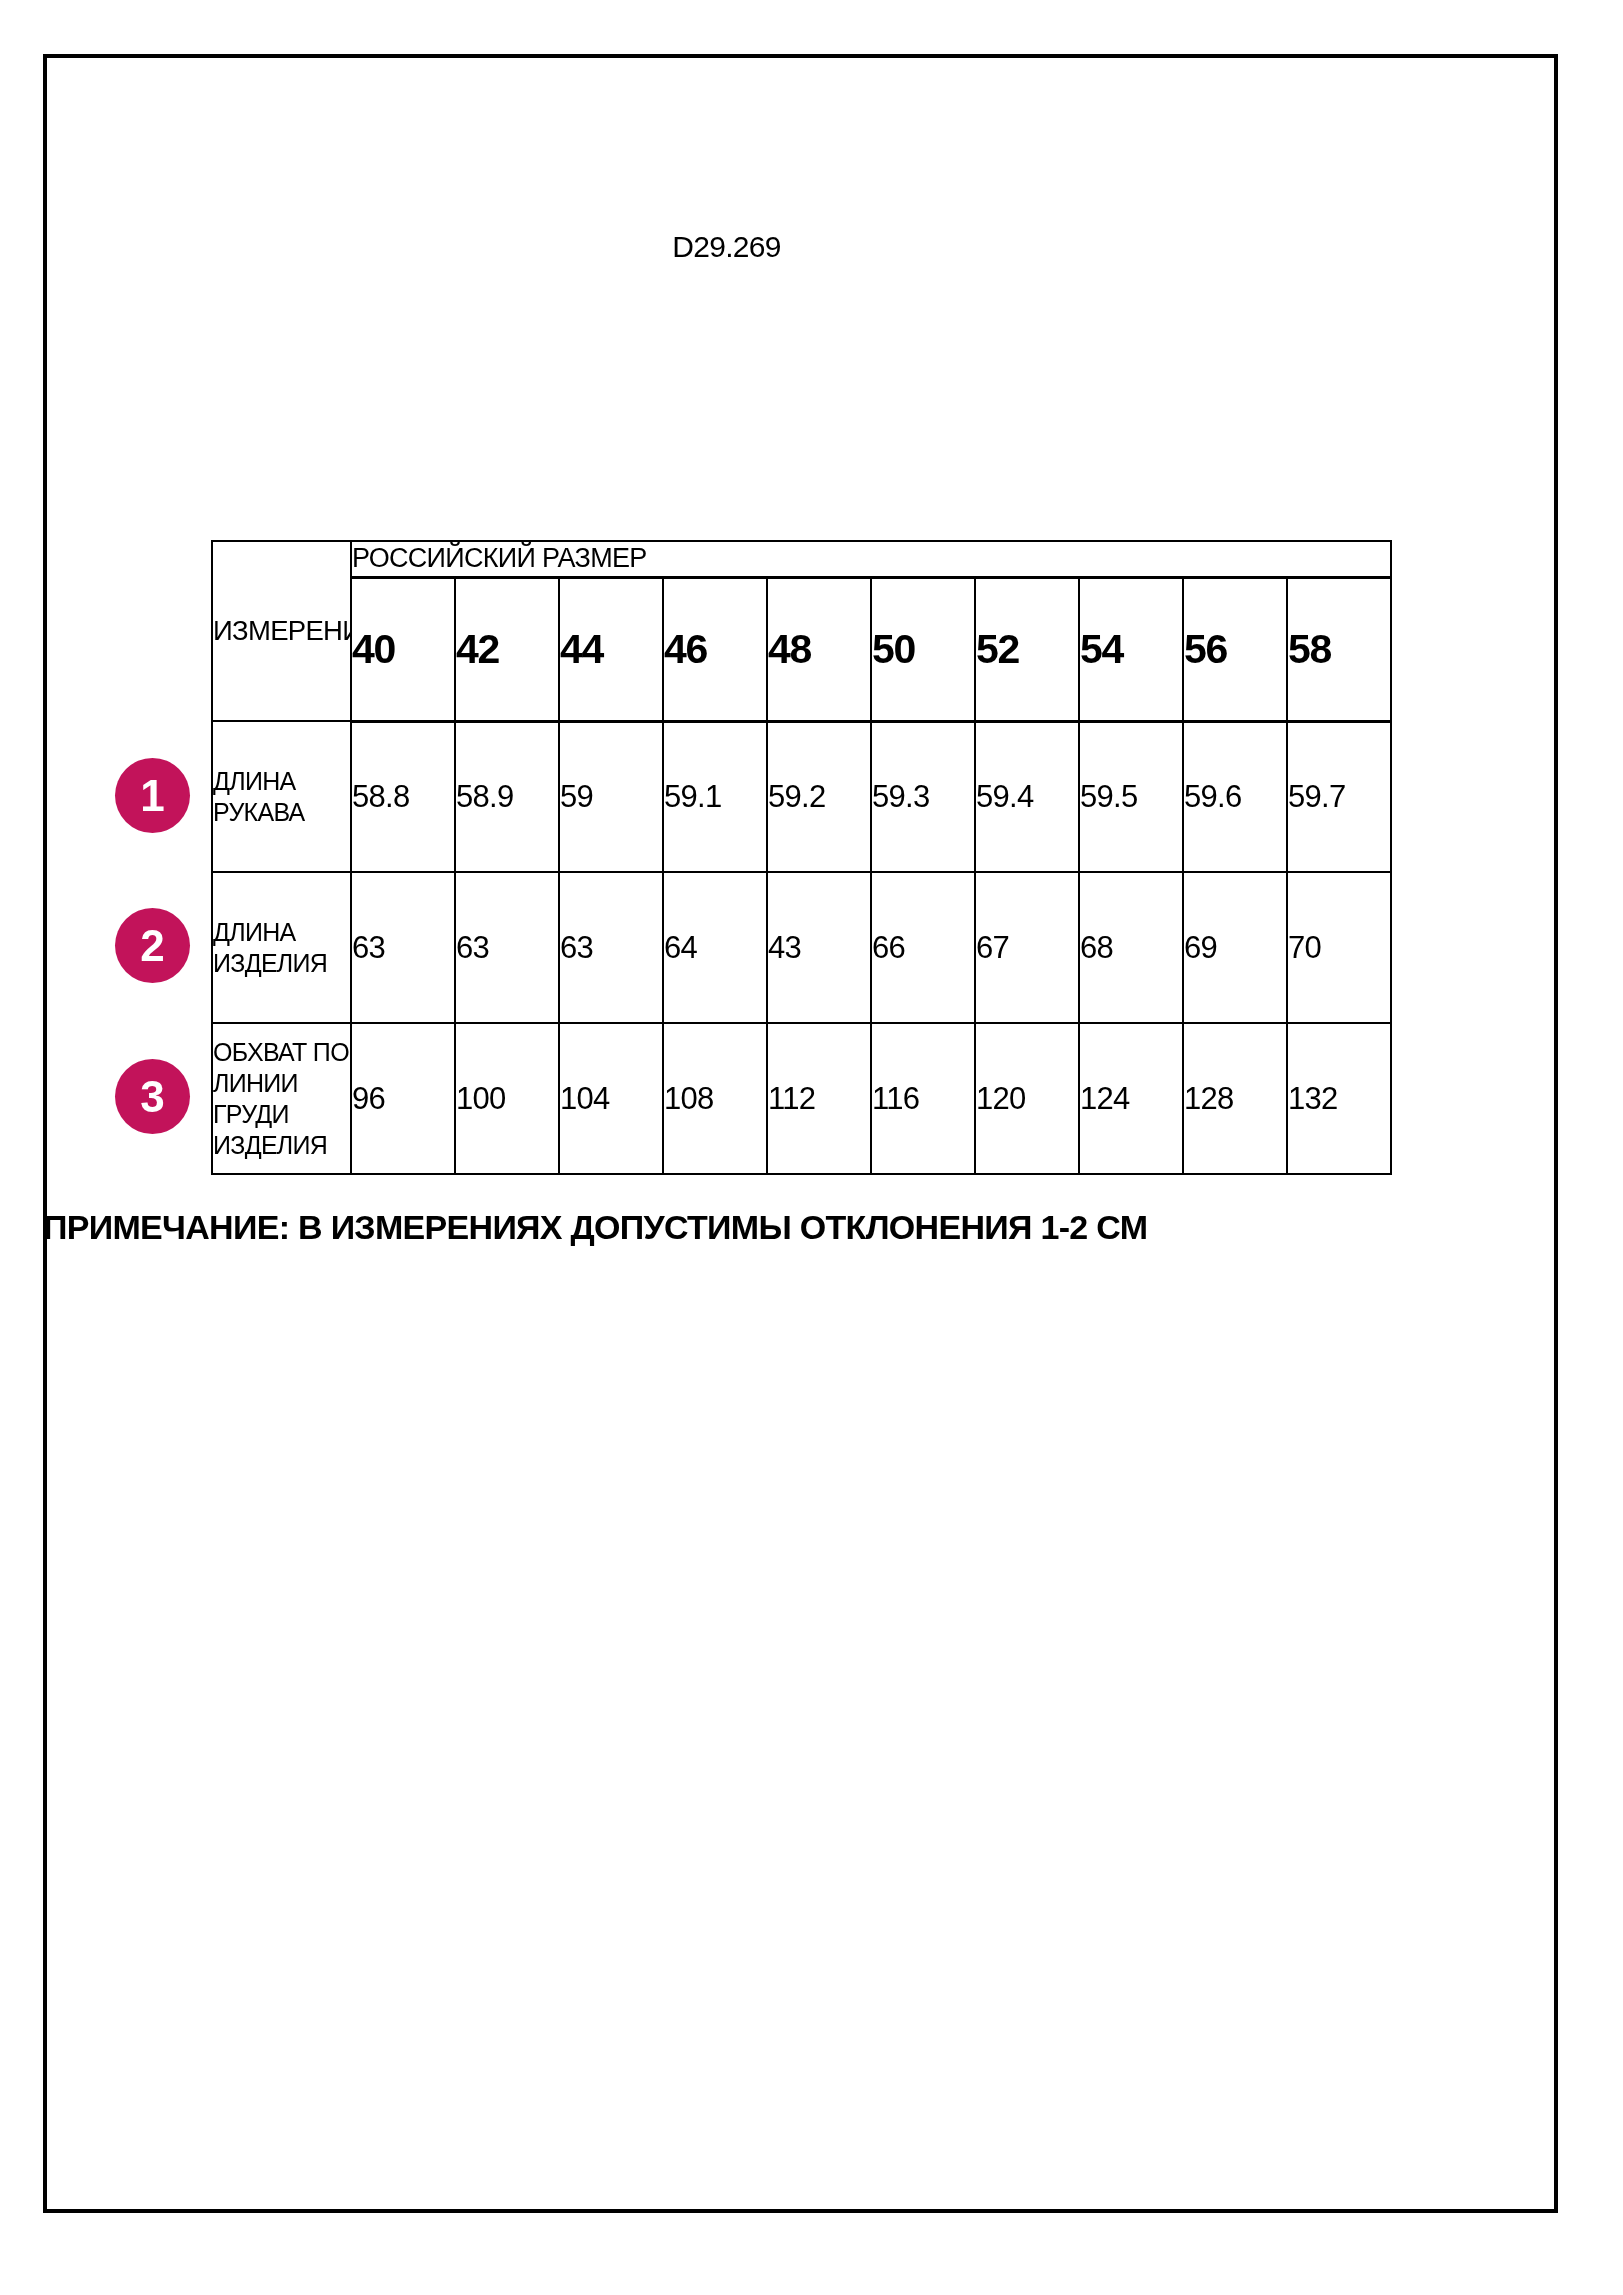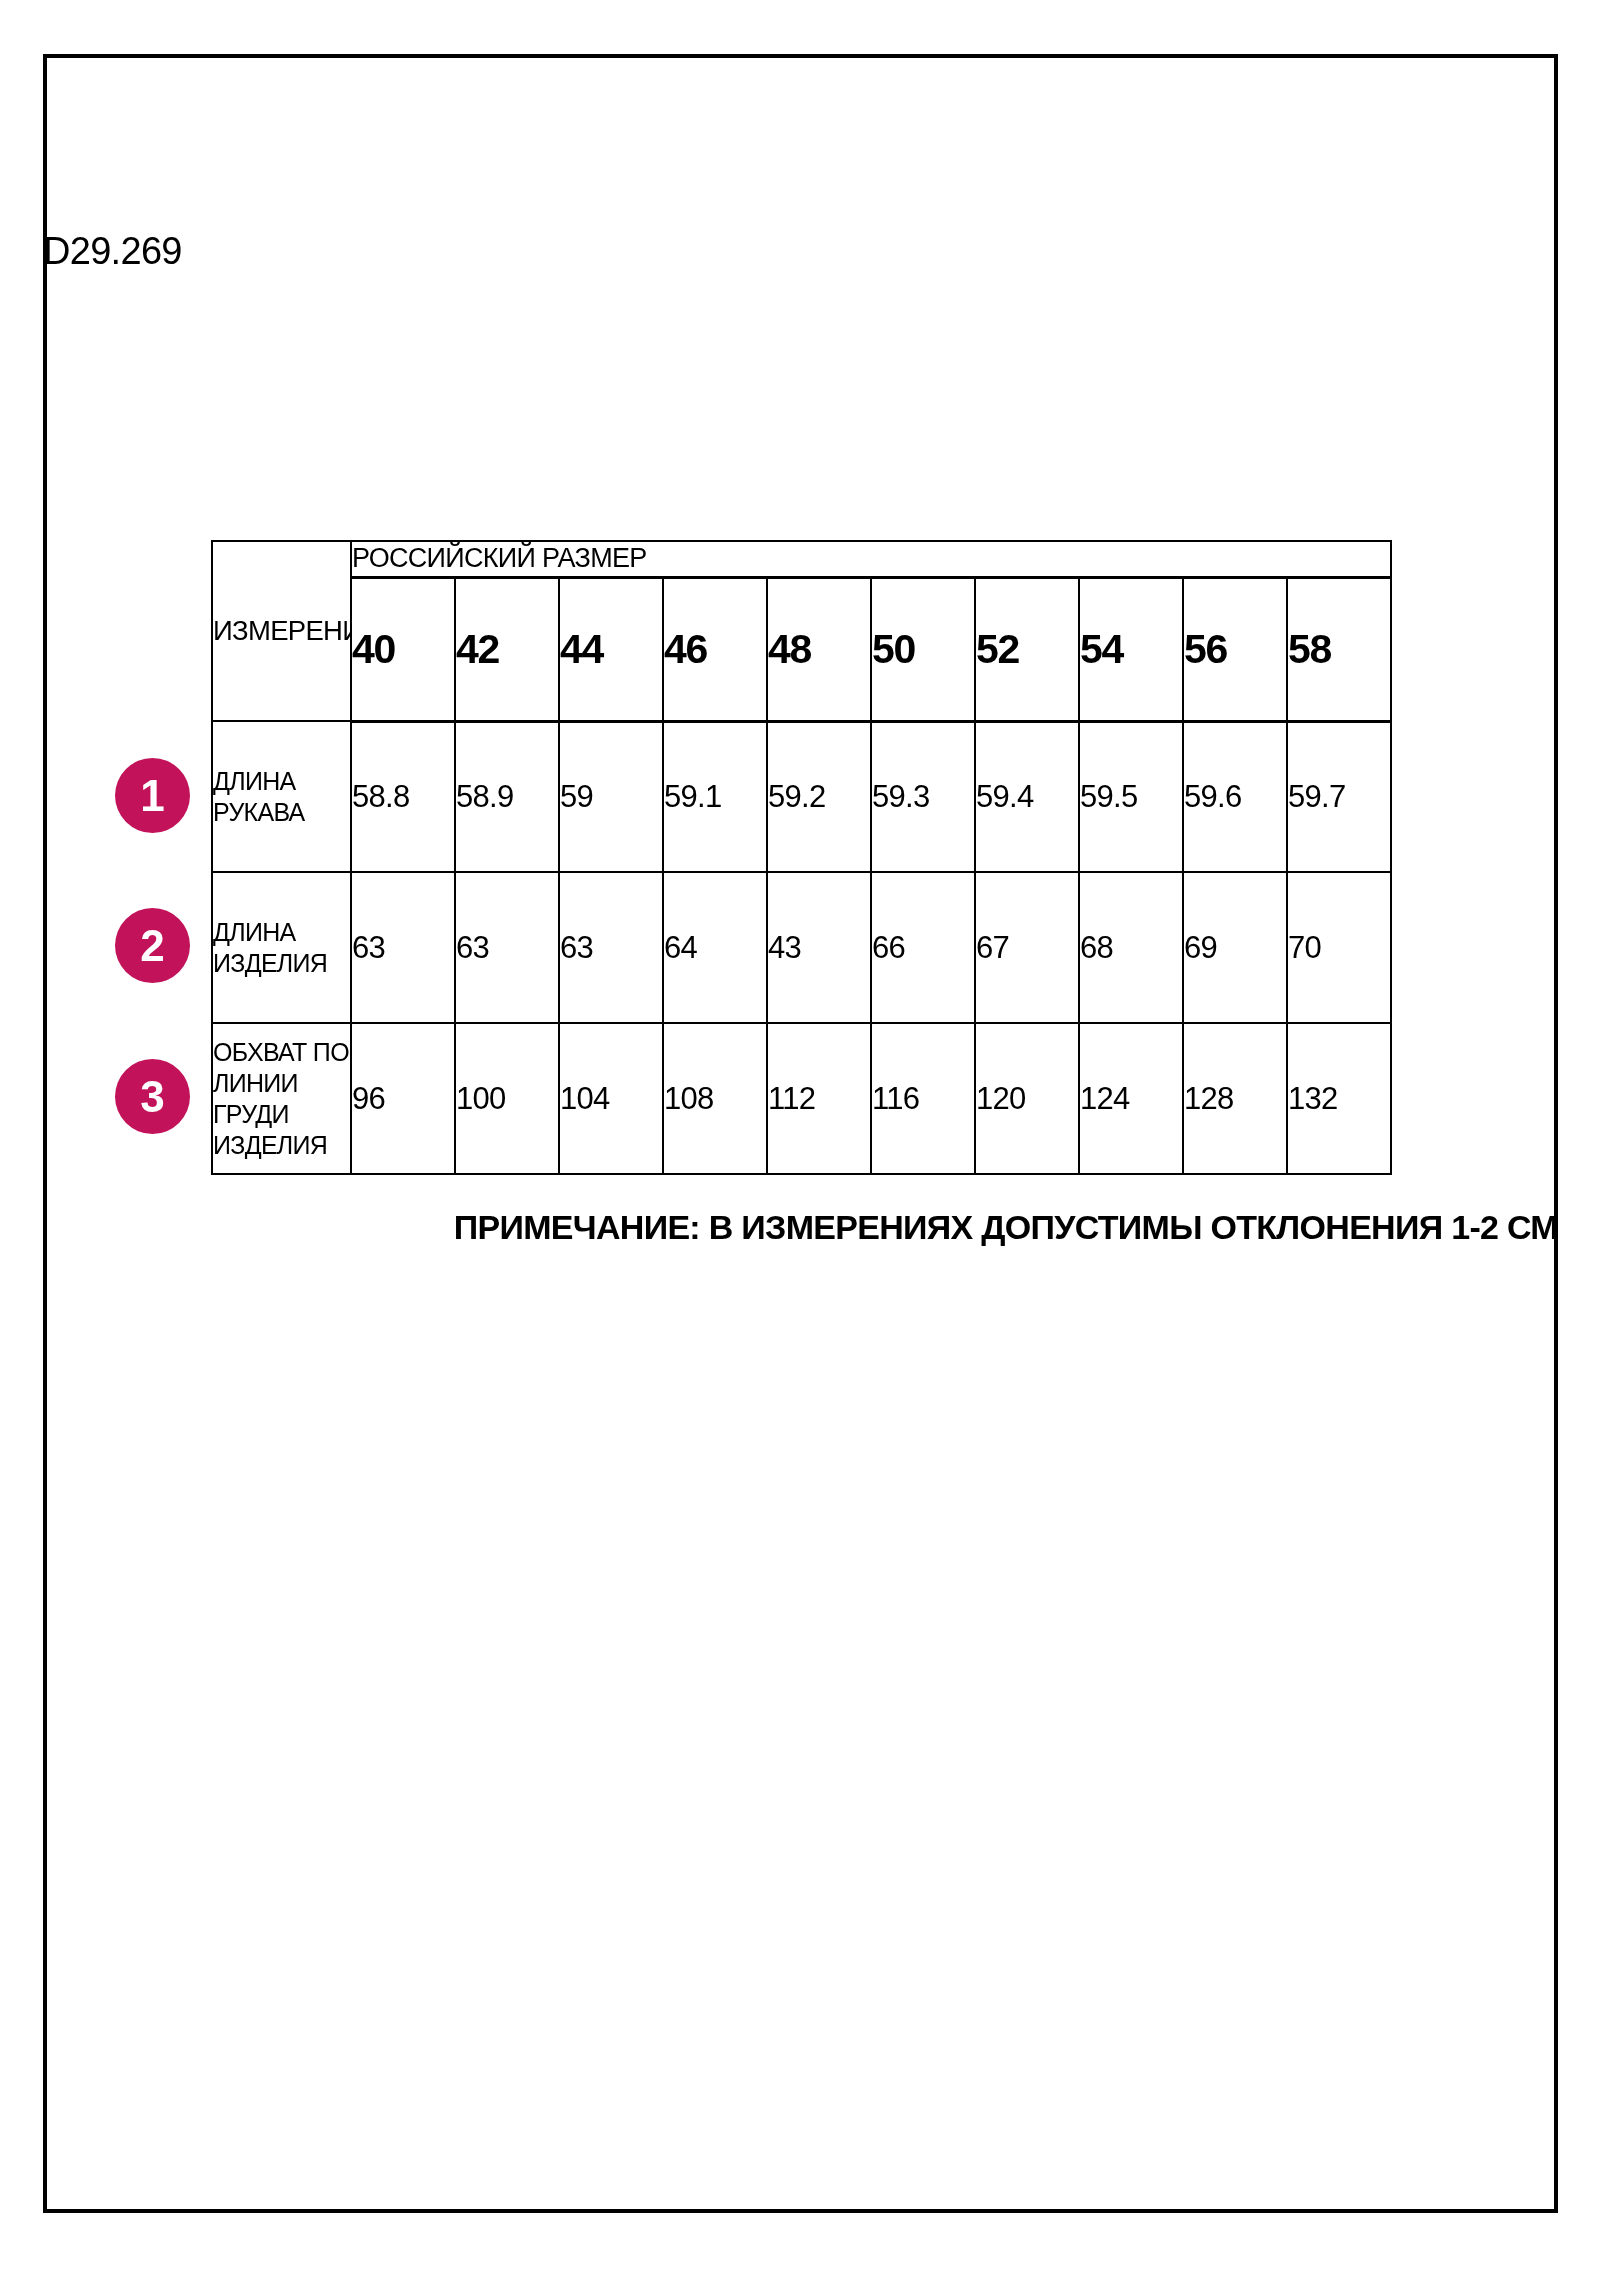--- a/index.html
+++ b/index.html
@@ -35,22 +35,22 @@
     white-space:nowrap;
     letter-spacing:-0.7px;
   }
   .title-band .w1{font-size:58px;font-weight:400;}
   .title-band .w2{font-size:58px;font-weight:700;margin-left:31px;}
   .title-band .unit{font-size:36px;font-weight:400;margin-left:22px;}
   .product-code{
     position:absolute;
     left:43px; top:230px;
     width:1367px;
-    text-align:left;
-    font-size:38px;
+    text-align:center;
+    font-size:30px;
     font-weight:400;
     letter-spacing:-0.7px;
   }
   .description{
     position:absolute;
     left:43px; top:289px;
     width:1515px;
     text-align:center;
     font-size:31px;
     line-height:40px;
@@ -121,21 +121,21 @@
     font-weight:800;
     line-height:1;
   }
   .badge-1{top:758px;}
   .badge-2{top:908px;}
   .badge-3{top:1059px;}
   .note{
     position:absolute;
     left:43px; top:1208px;
     width:1515px;
-    text-align:right;
+    text-align:left;
     font-size:34px;
     font-weight:700;
     letter-spacing:-0.7px;
   }
 </style>
 </head>
 <body>
 
 <div class="page">
 

